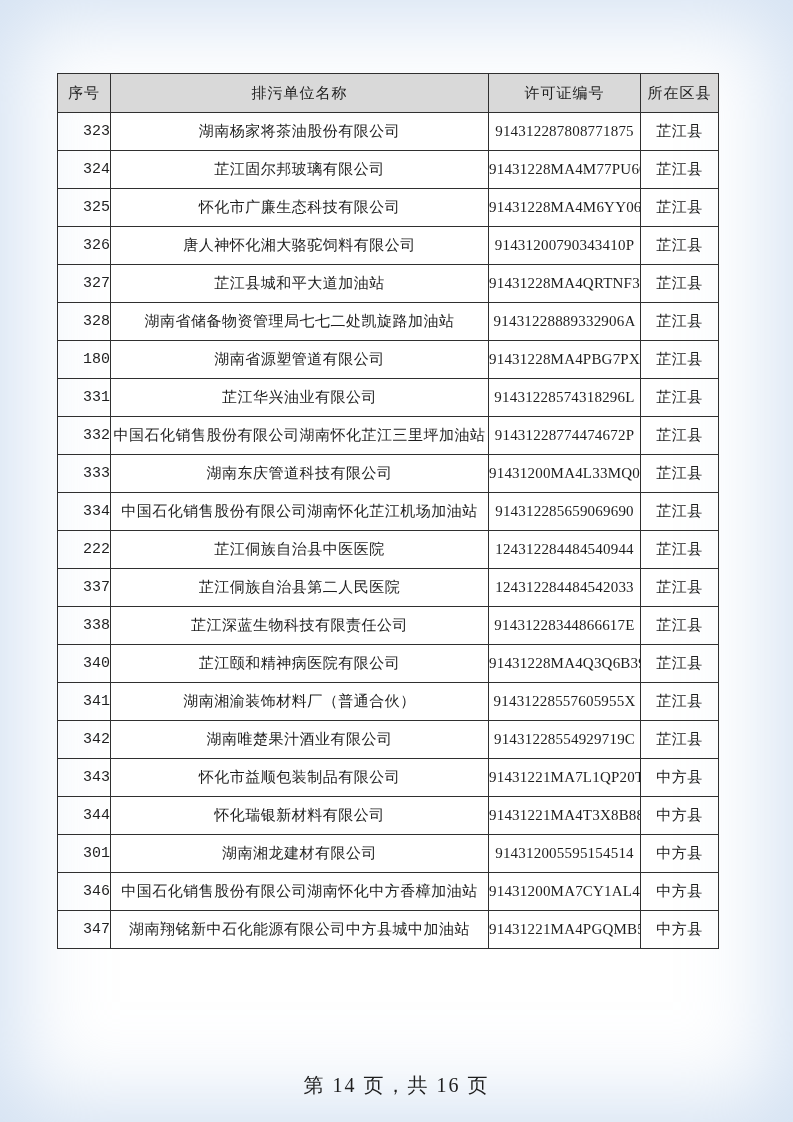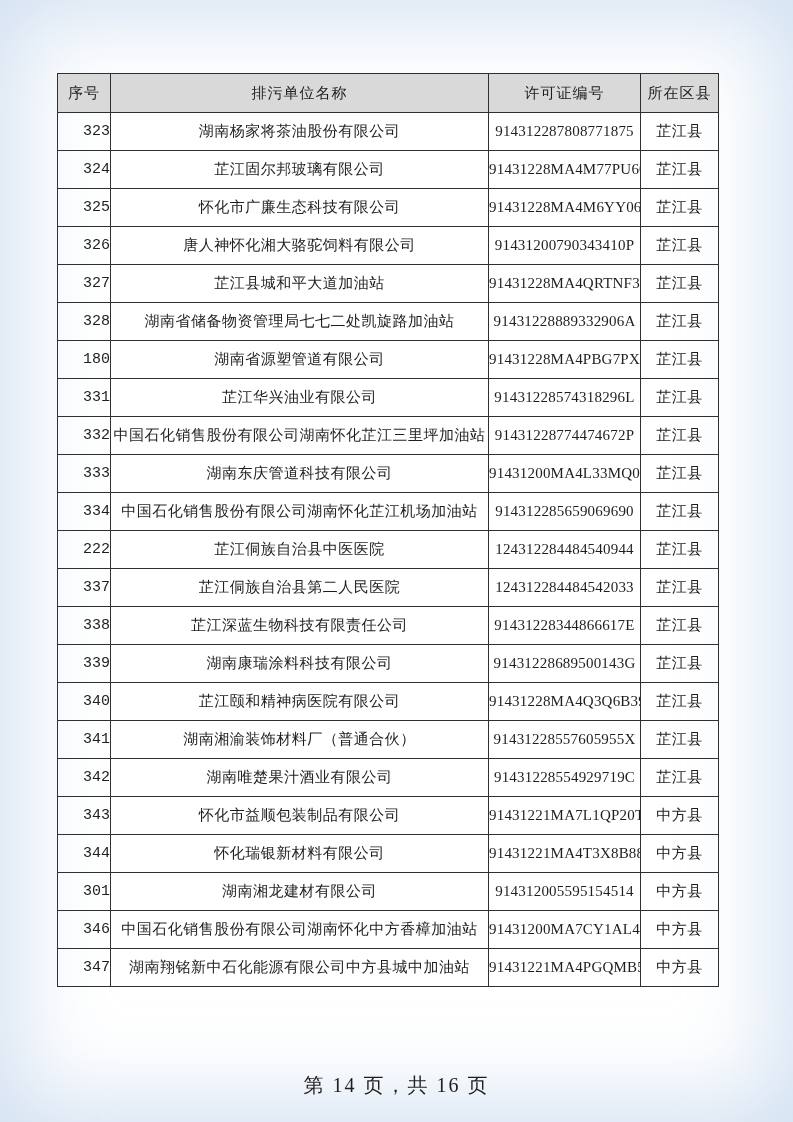--- a/index.html
+++ b/index.html
@@ -160,26 +160,20 @@
           <td class="cell-license">124312284484542033</td>
           <td class="cell-county">芷江县</td>
         </tr>
         <tr>
           <td class="cell-no">338</td>
           <td class="cell-name">芷江深蓝生物科技有限责任公司</td>
           <td class="cell-license">91431228344866617E</td>
           <td class="cell-county">芷江县</td>
         </tr>
         <tr>
-          <td class="cell-no">339</td>
-          <td class="cell-name">湖南康瑞涂料科技有限公司</td>
-          <td class="cell-license">91431228689500143G</td>
-          <td class="cell-county">芷江县</td>
-        </tr>
-        <tr>
           <td class="cell-no">340</td>
           <td class="cell-name">芷江颐和精神病医院有限公司</td>
           <td class="cell-license">91431228MA4Q3Q6B39</td>
           <td class="cell-county">芷江县</td>
         </tr>
         <tr>
           <td class="cell-no">341</td>
           <td class="cell-name">湖南湘渝装饰材料厂（普通合伙）</td>
           <td class="cell-license">91431228557605955X</td>
           <td class="cell-county">芷江县</td>

